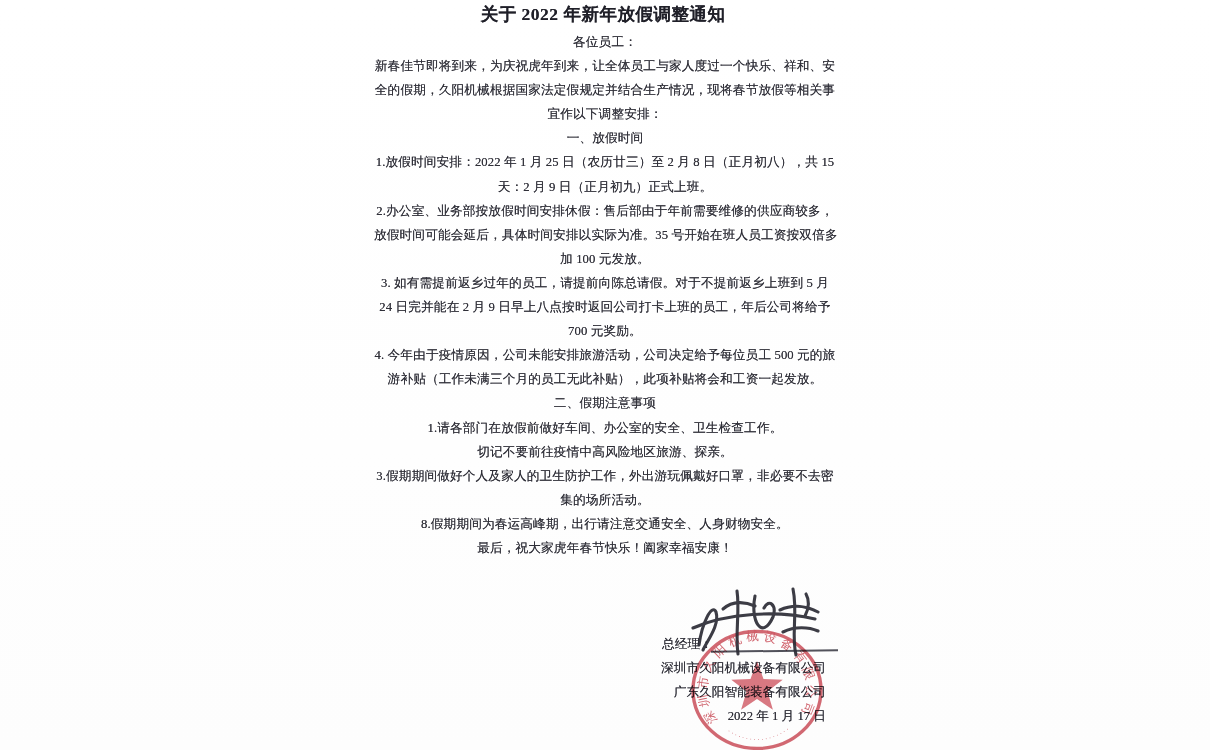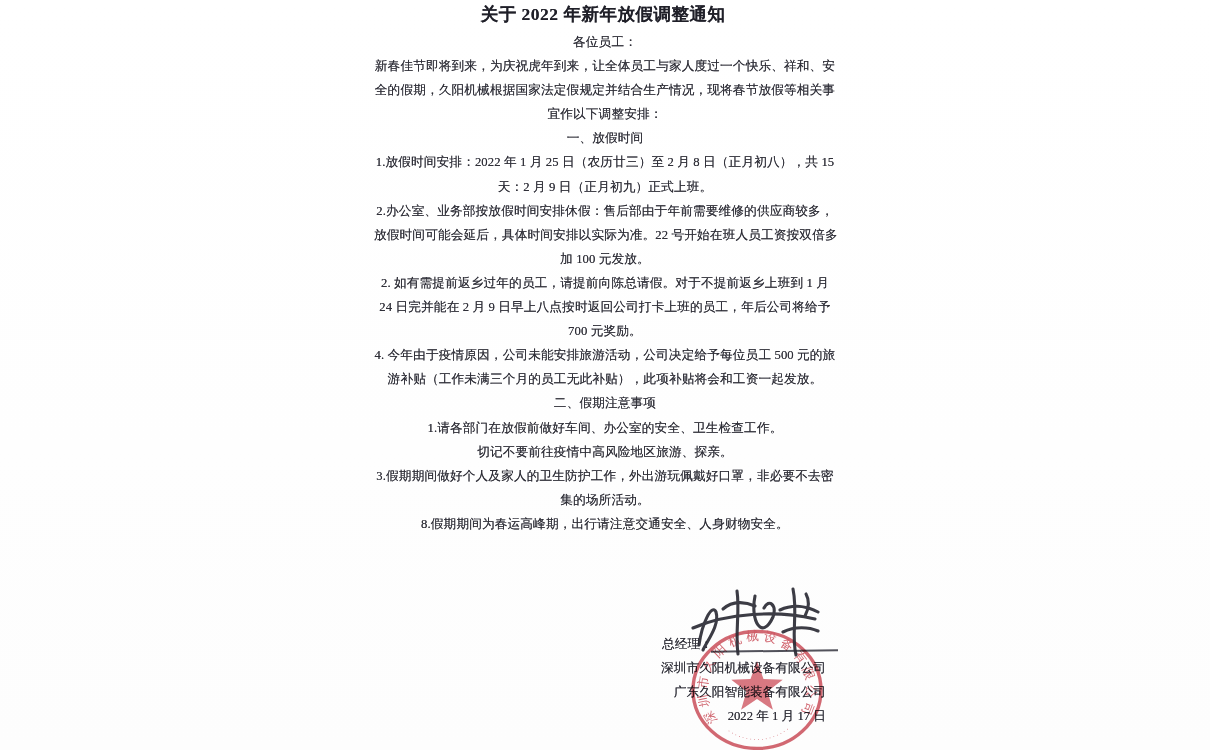--- a/index.html
+++ b/index.html
@@ -86,33 +86,34 @@
 
   <div class="doc-body">
       <div class="line">各位员工：</div>
       <div class="line">新春佳节即将到来，为庆祝虎年到来，让全体员工与家人度过一个快乐、祥和、安</div>
       <div class="line">全的假期，久阳机械根据国家法定假规定并结合生产情况，现将春节放假等相关事</div>
       <div class="line">宜作以下调整安排：</div>
       <div class="line">一、放假时间</div>
       <div class="line">1.放假时间安排：2022 年 1 月 25 日（农历廿三）至 2 月 8 日（正月初八），共 15</div>
       <div class="line">天：2 月 9 日（正月初九）正式上班。</div>
       <div class="line">2.办公室、业务部按放假时间安排休假：售后部由于年前需要维修的供应商较多，</div>
-      <div class="line">放假时间可能会延后，具体时间安排以实际为准。22 号开始在班人员工资按双倍多</div>
+      <div class="line">放假时间可能会延后，具体时间安排以实际为准。35 号开始在班人员工资按双倍多</div>
       <div class="line">加 100 元发放。</div>
-      <div class="line">2. 如有需提前返乡过年的员工，请提前向陈总请假。对于不提前返乡上班到 1 月</div>
+      <div class="line">3. 如有需提前返乡过年的员工，请提前向陈总请假。对于不提前返乡上班到 5 月</div>
       <div class="line">24 日完并能在 2 月 9 日早上八点按时返回公司打卡上班的员工，年后公司将给予</div>
       <div class="line">700 元奖励。</div>
       <div class="line">4. 今年由于疫情原因，公司未能安排旅游活动，公司决定给予每位员工 500 元的旅</div>
       <div class="line">游补贴（工作未满三个月的员工无此补贴），此项补贴将会和工资一起发放。</div>
       <div class="line">二、假期注意事项</div>
       <div class="line">1.请各部门在放假前做好车间、办公室的安全、卫生检查工作。</div>
       <div class="line">切记不要前往疫情中高风险地区旅游、探亲。</div>
       <div class="line">3.假期期间做好个人及家人的卫生防护工作，外出游玩佩戴好口罩，非必要不去密</div>
       <div class="line">集的场所活动。</div>
       <div class="line">8.假期期间为春运高峰期，出行请注意交通安全、人身财物安全。</div>
+      <div class="line">最后，祝大家虎年春节快乐！阖家幸福安康！</div>
     </div>
 
   <div class="sig-row sig-manager">总经理：</div>
   <div class="sig-underline"></div>
   <div class="sig-row sig-right sig-company1">深圳市久阳机械设备有限公司</div>
   <div class="sig-row sig-right sig-company2">广东久阳智能装备有限公司</div>
   <div class="sig-row sig-right sig-date">2022 年 1 月 17 日</div>
 
   <svg class="stamp-svg" viewBox="0 0 160 160">
     <ellipse cx="80" cy="78" rx="64" ry="58.5" fill="none" stroke="#c8414e" stroke-width="3.4" opacity="0.9"></ellipse>

